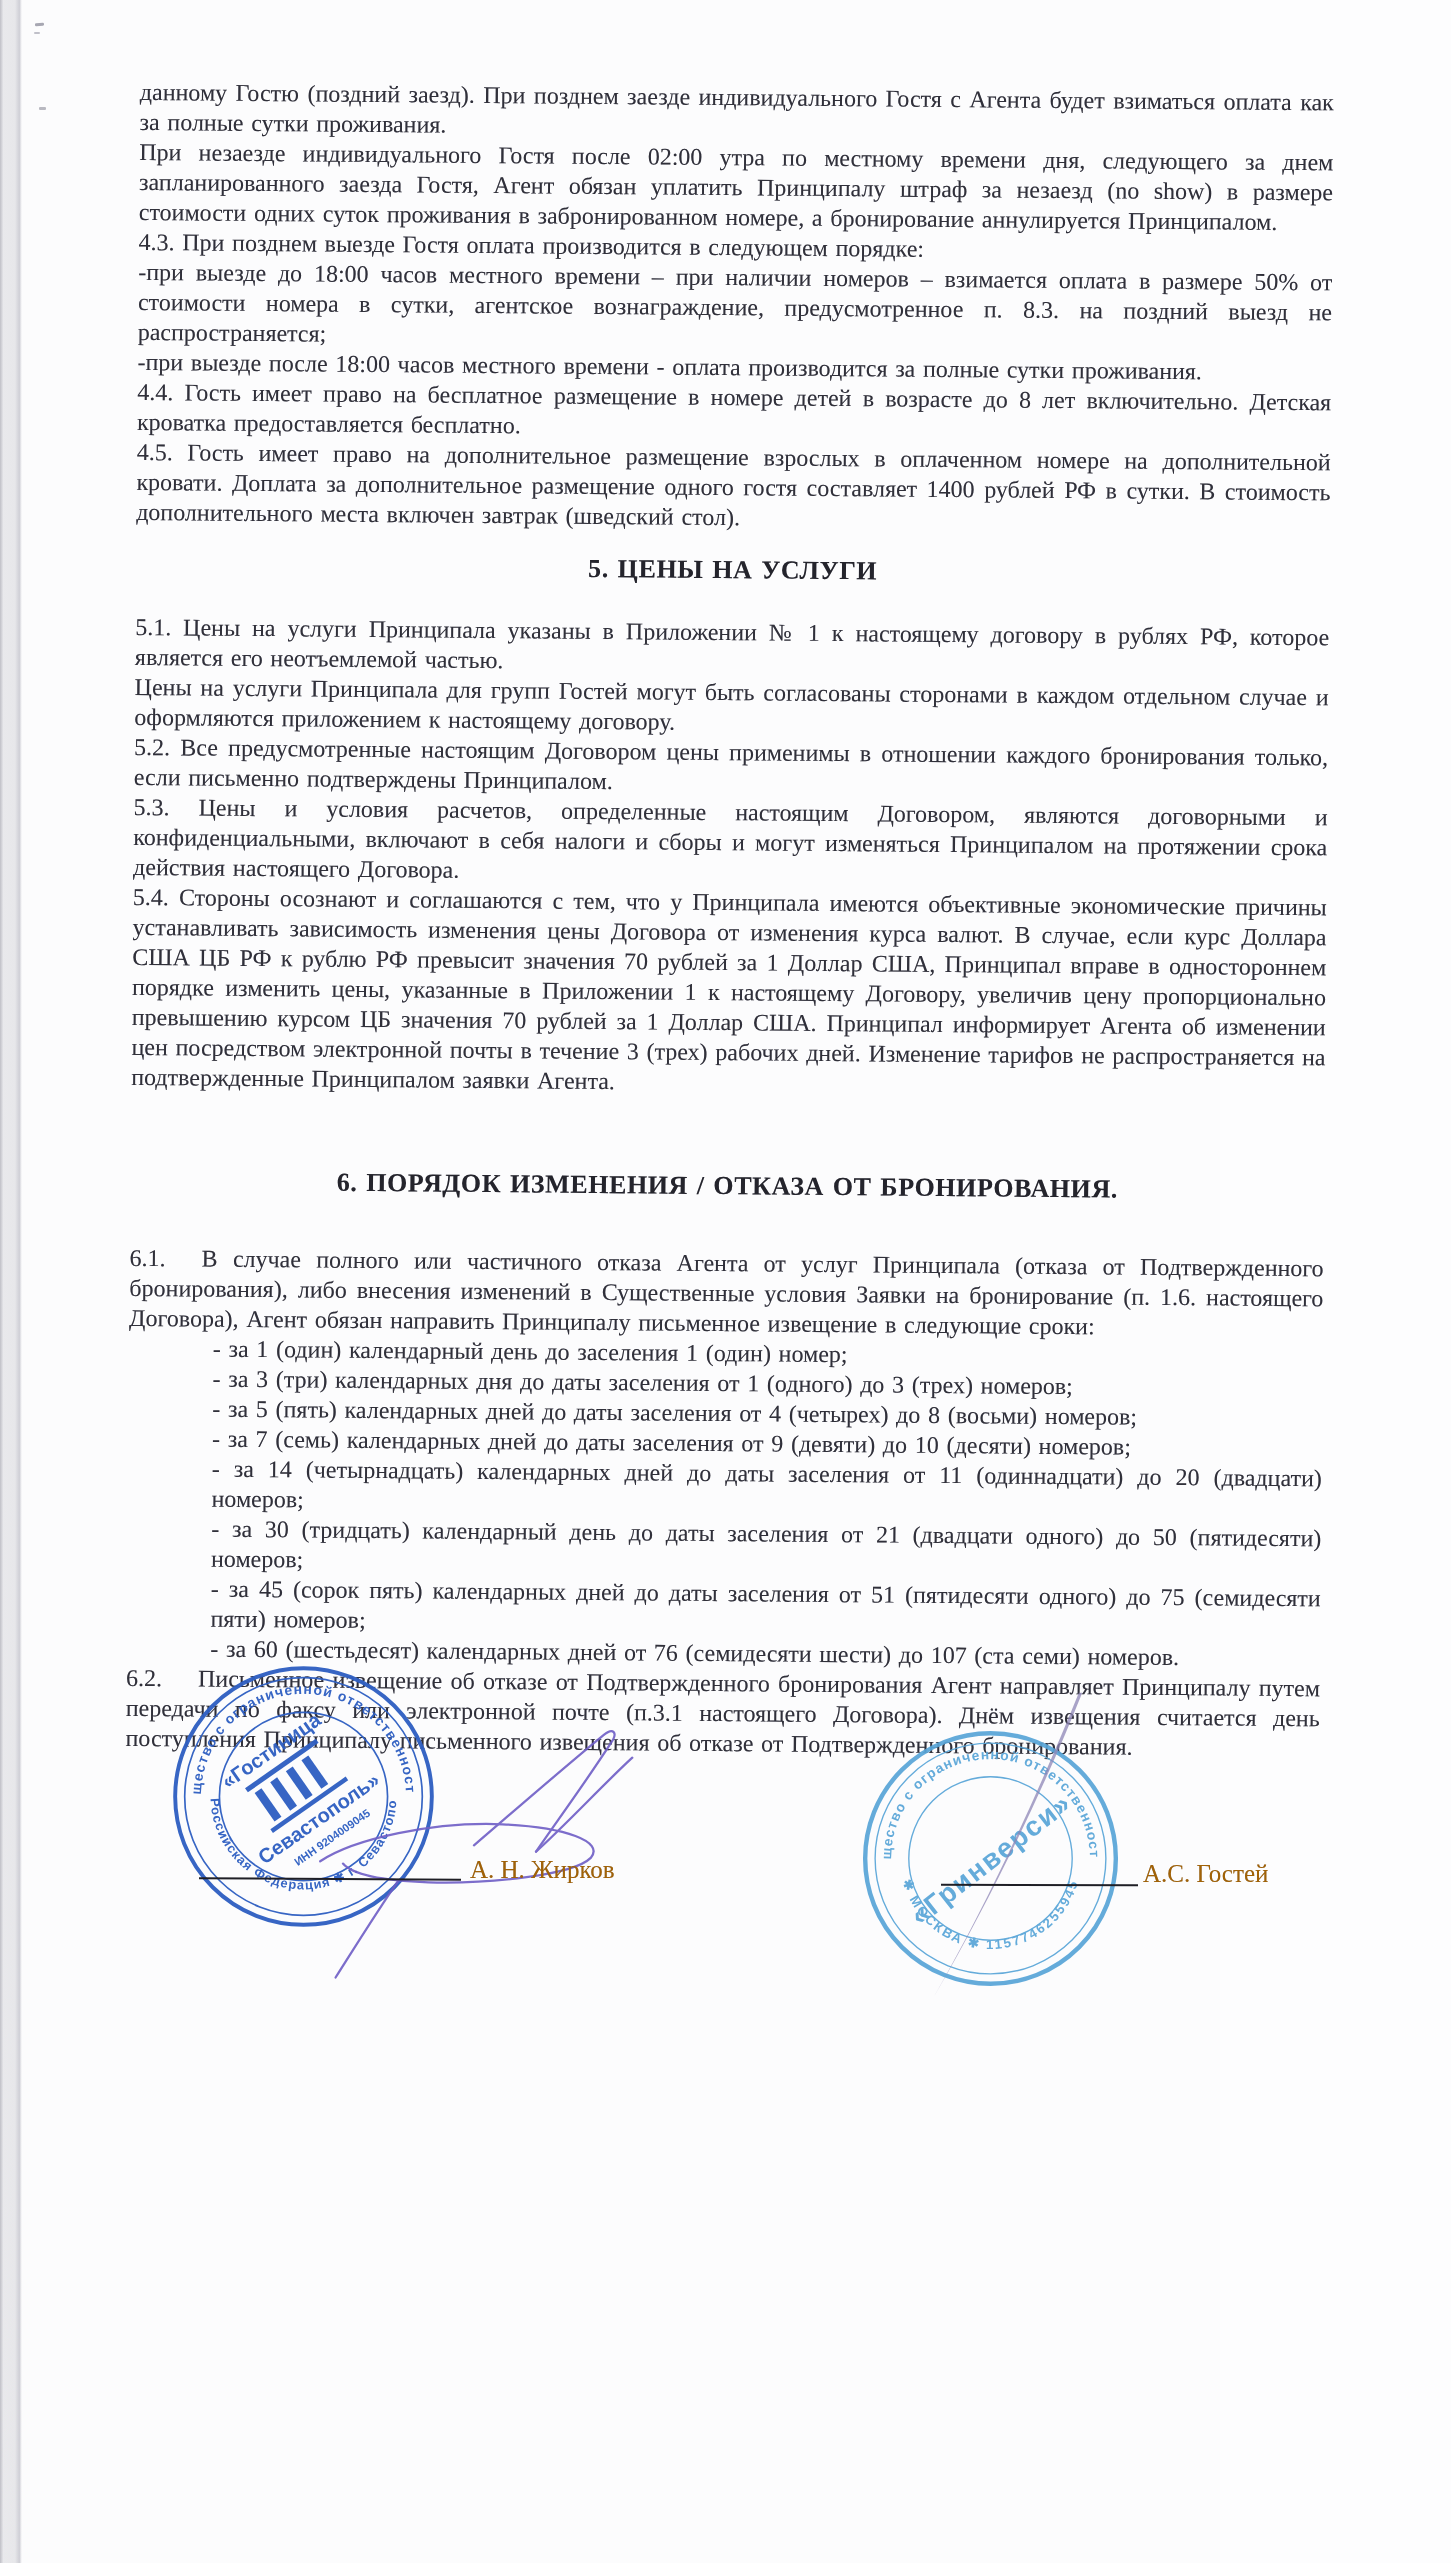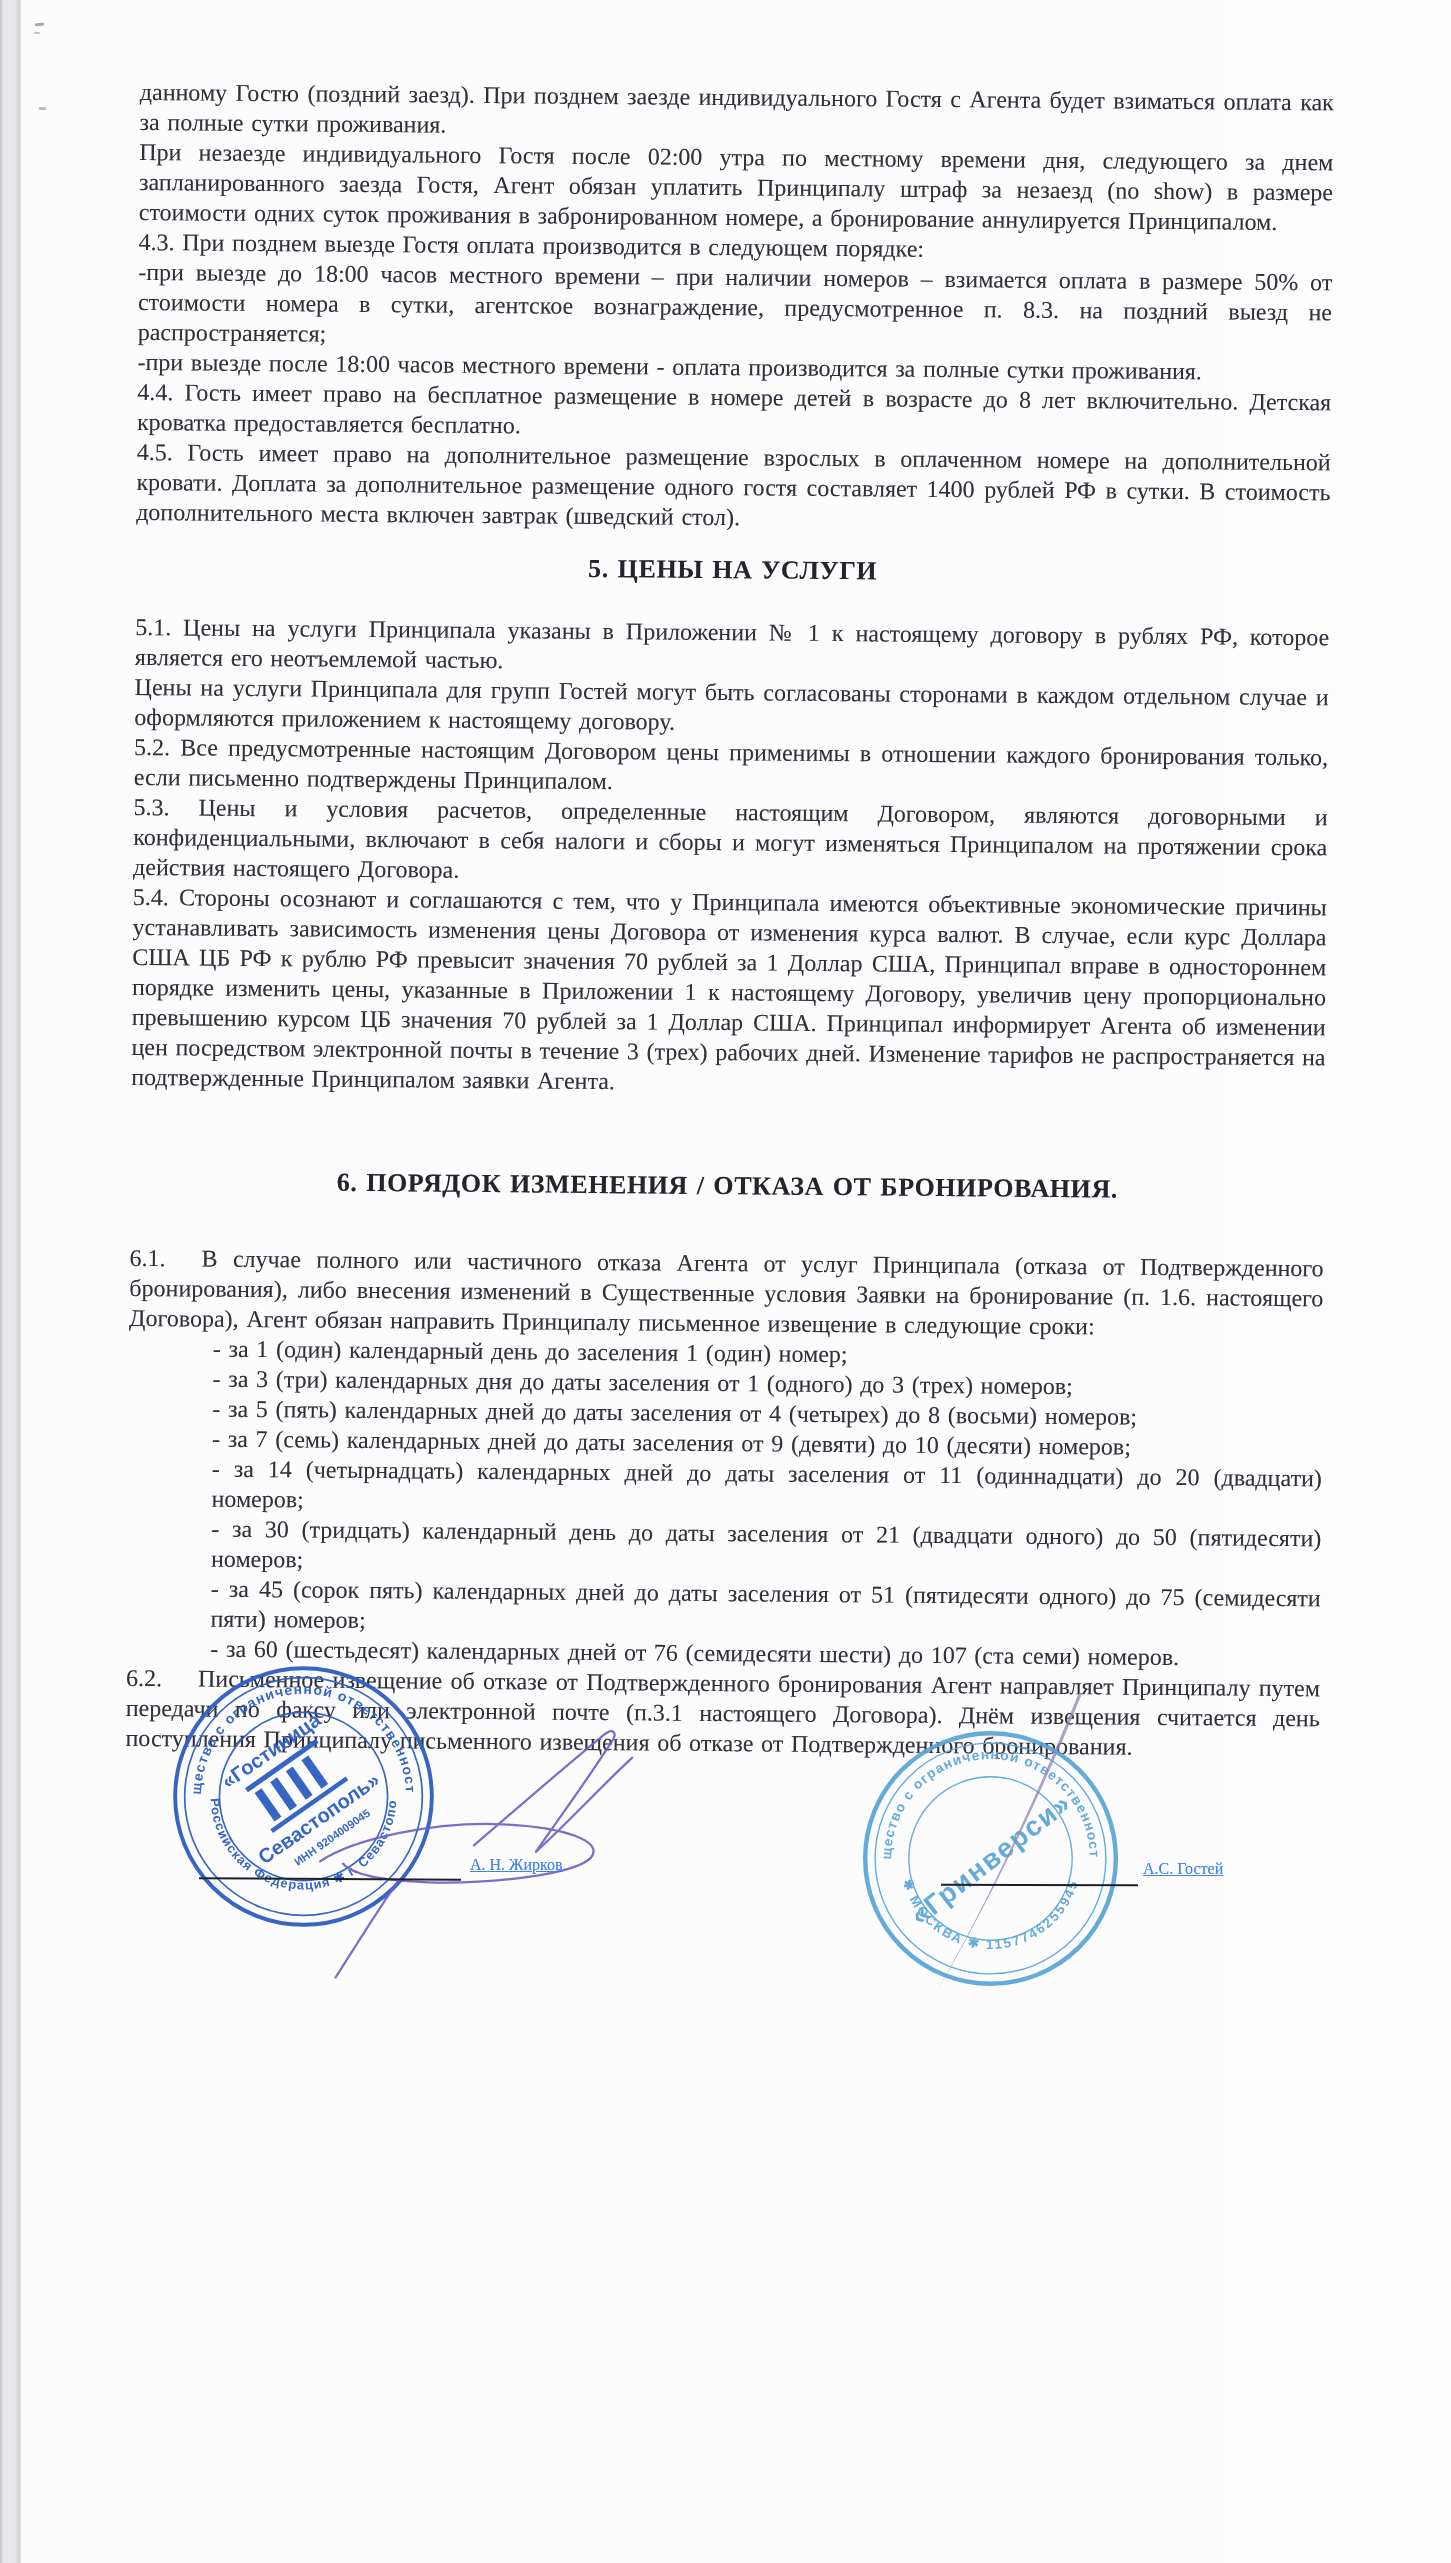--- a/index.html
+++ b/index.html
@@ -45,22 +45,22 @@
   .stamp text { font-family:"Liberation Sans", sans-serif; font-weight:bold; }
 
   
   svg.ink { position:absolute; left:0; top:0; width:1452px; height:2563px; pointer-events:none; }
 
   
   .sigline { position:absolute; height:1.7px; background:#1f1f26; }
   .sigline-left  { left:199px;  top:1878px; width:262px; transform:rotate(0.3deg); }
   .sigline-right { left:941px; top:1884px; width:197px; transform:rotate(0.2deg); }
   .signame {
-    position:absolute; font-size:16px; color:#3b82f6;
-    text-shadow:0 0 0.6px rgba(45,45,70,.30); white-space:nowrap;text-decoration:underline;
+    position:absolute; font-size:25px; color:#a16207;
+    text-shadow:0 0 0.6px rgba(45,45,70,.30); white-space:nowrap;
   }
   .signame-left  { left:470px;  top:1856px; }
   .signame-right { left:1143px; top:1860px; }
 </style>
 </head>
 <body>
 
 <div class="page">
 
   <div class="scan-edge"></div>

